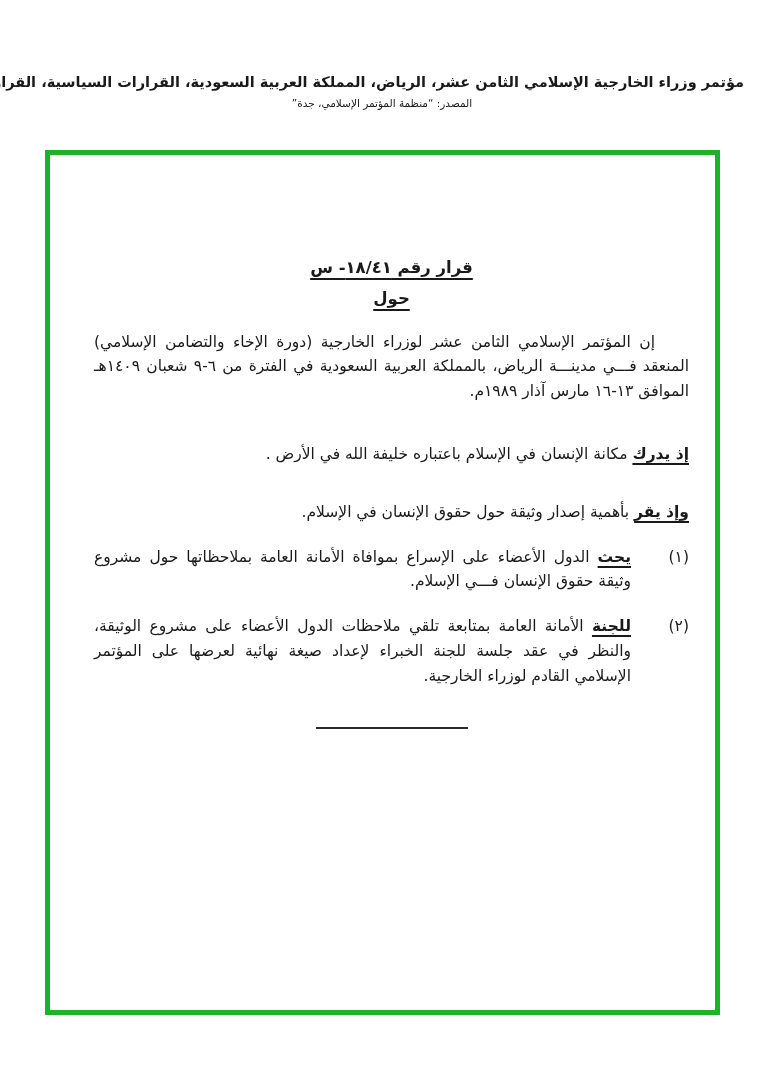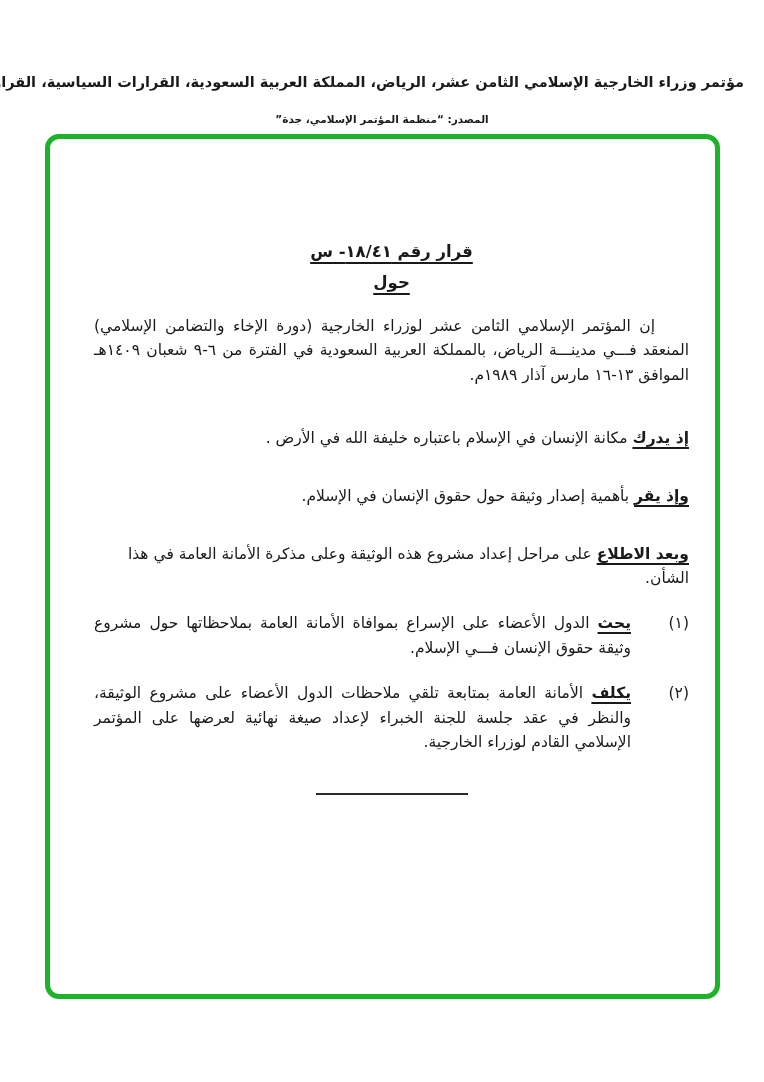--- a/index.html
+++ b/index.html
@@ -19,33 +19,33 @@
     text-align: center;
     direction: rtl;
   }
   .header-title {
     font-size: 14.5px;
     font-weight: bold;
     white-space: nowrap;
     letter-spacing: 0;
   }
   .header-source {
-    margin-top: 23px;
+    margin-top: 7px;
     font-size: 10.5px;
-    font-weight: bold;
+    font-weight: normal;
   }
 
   
   .doc-box {
     position: absolute;
-    left: 45px; top: 134px;
+    left: 45px; top: 150px;
     width: 675px; height: 865px;
     box-sizing: border-box;
     border: 5px solid #1cb32b;
-    border-radius: 14px;
+    border-radius: 0;
     background: #ffffff;
   }
   .doc-content {
     direction: rtl;
     padding: 98px 26px 0 44px;
     font-size: 15.5px;
     line-height: 1.6;
   }
 
   .doc-title { text-align: center; font-weight: bold; font-size: 16.5px; line-height: 1.85; }
@@ -102,37 +102,33 @@
     <p class="clause first">
       <span class="lead">إذ يدرك</span>
       <span>مكانة الإنسان في الإسلام باعتباره خليفة الله في الأرض .</span>
     </p>
 
     <p class="clause">
       <span class="lead">وإذ يقر</span>
       <span>بأهمية إصدار وثيقة حول حقوق الإنسان في الإسلام.</span>
     </p>
 
-    <p class="clause">
-      <span class="lead">وبعد الاطلاع</span>
-      <span>على مراحل إعداد مشروع هذه الوثيقة وعلى مذكرة الأمانة العامة في هذا الشأن.</span>
-    </p>
 
     <div class="item">
       <span class="item-number">(١)</span>
       <span class="item-body">
         <span class="lead">يحث</span>
         <span>الدول الأعضاء على الإسراع بموافاة الأمانة العامة بملاحظاتها حول مشروع وثيقة حقوق الإنسان فـــي الإسلام.</span>
       </span>
     </div>
 
     <div class="item">
       <span class="item-number">(٢)</span>
       <span class="item-body">
-        <span class="lead">يكلف</span>
+        <span class="lead">للجنة</span>
         <span>الأمانة العامة بمتابعة تلقي ملاحظات الدول الأعضاء على مشروع الوثيقة، والنظر في عقد جلسة للجنة الخبراء لإعداد صيغة نهائية لعرضها على المؤتمر الإسلامي القادم لوزراء الخارجية.</span>
       </span>
     </div>
 
     <div class="divider"></div>
 
   </div>
 </div>
 
 </body></html>

